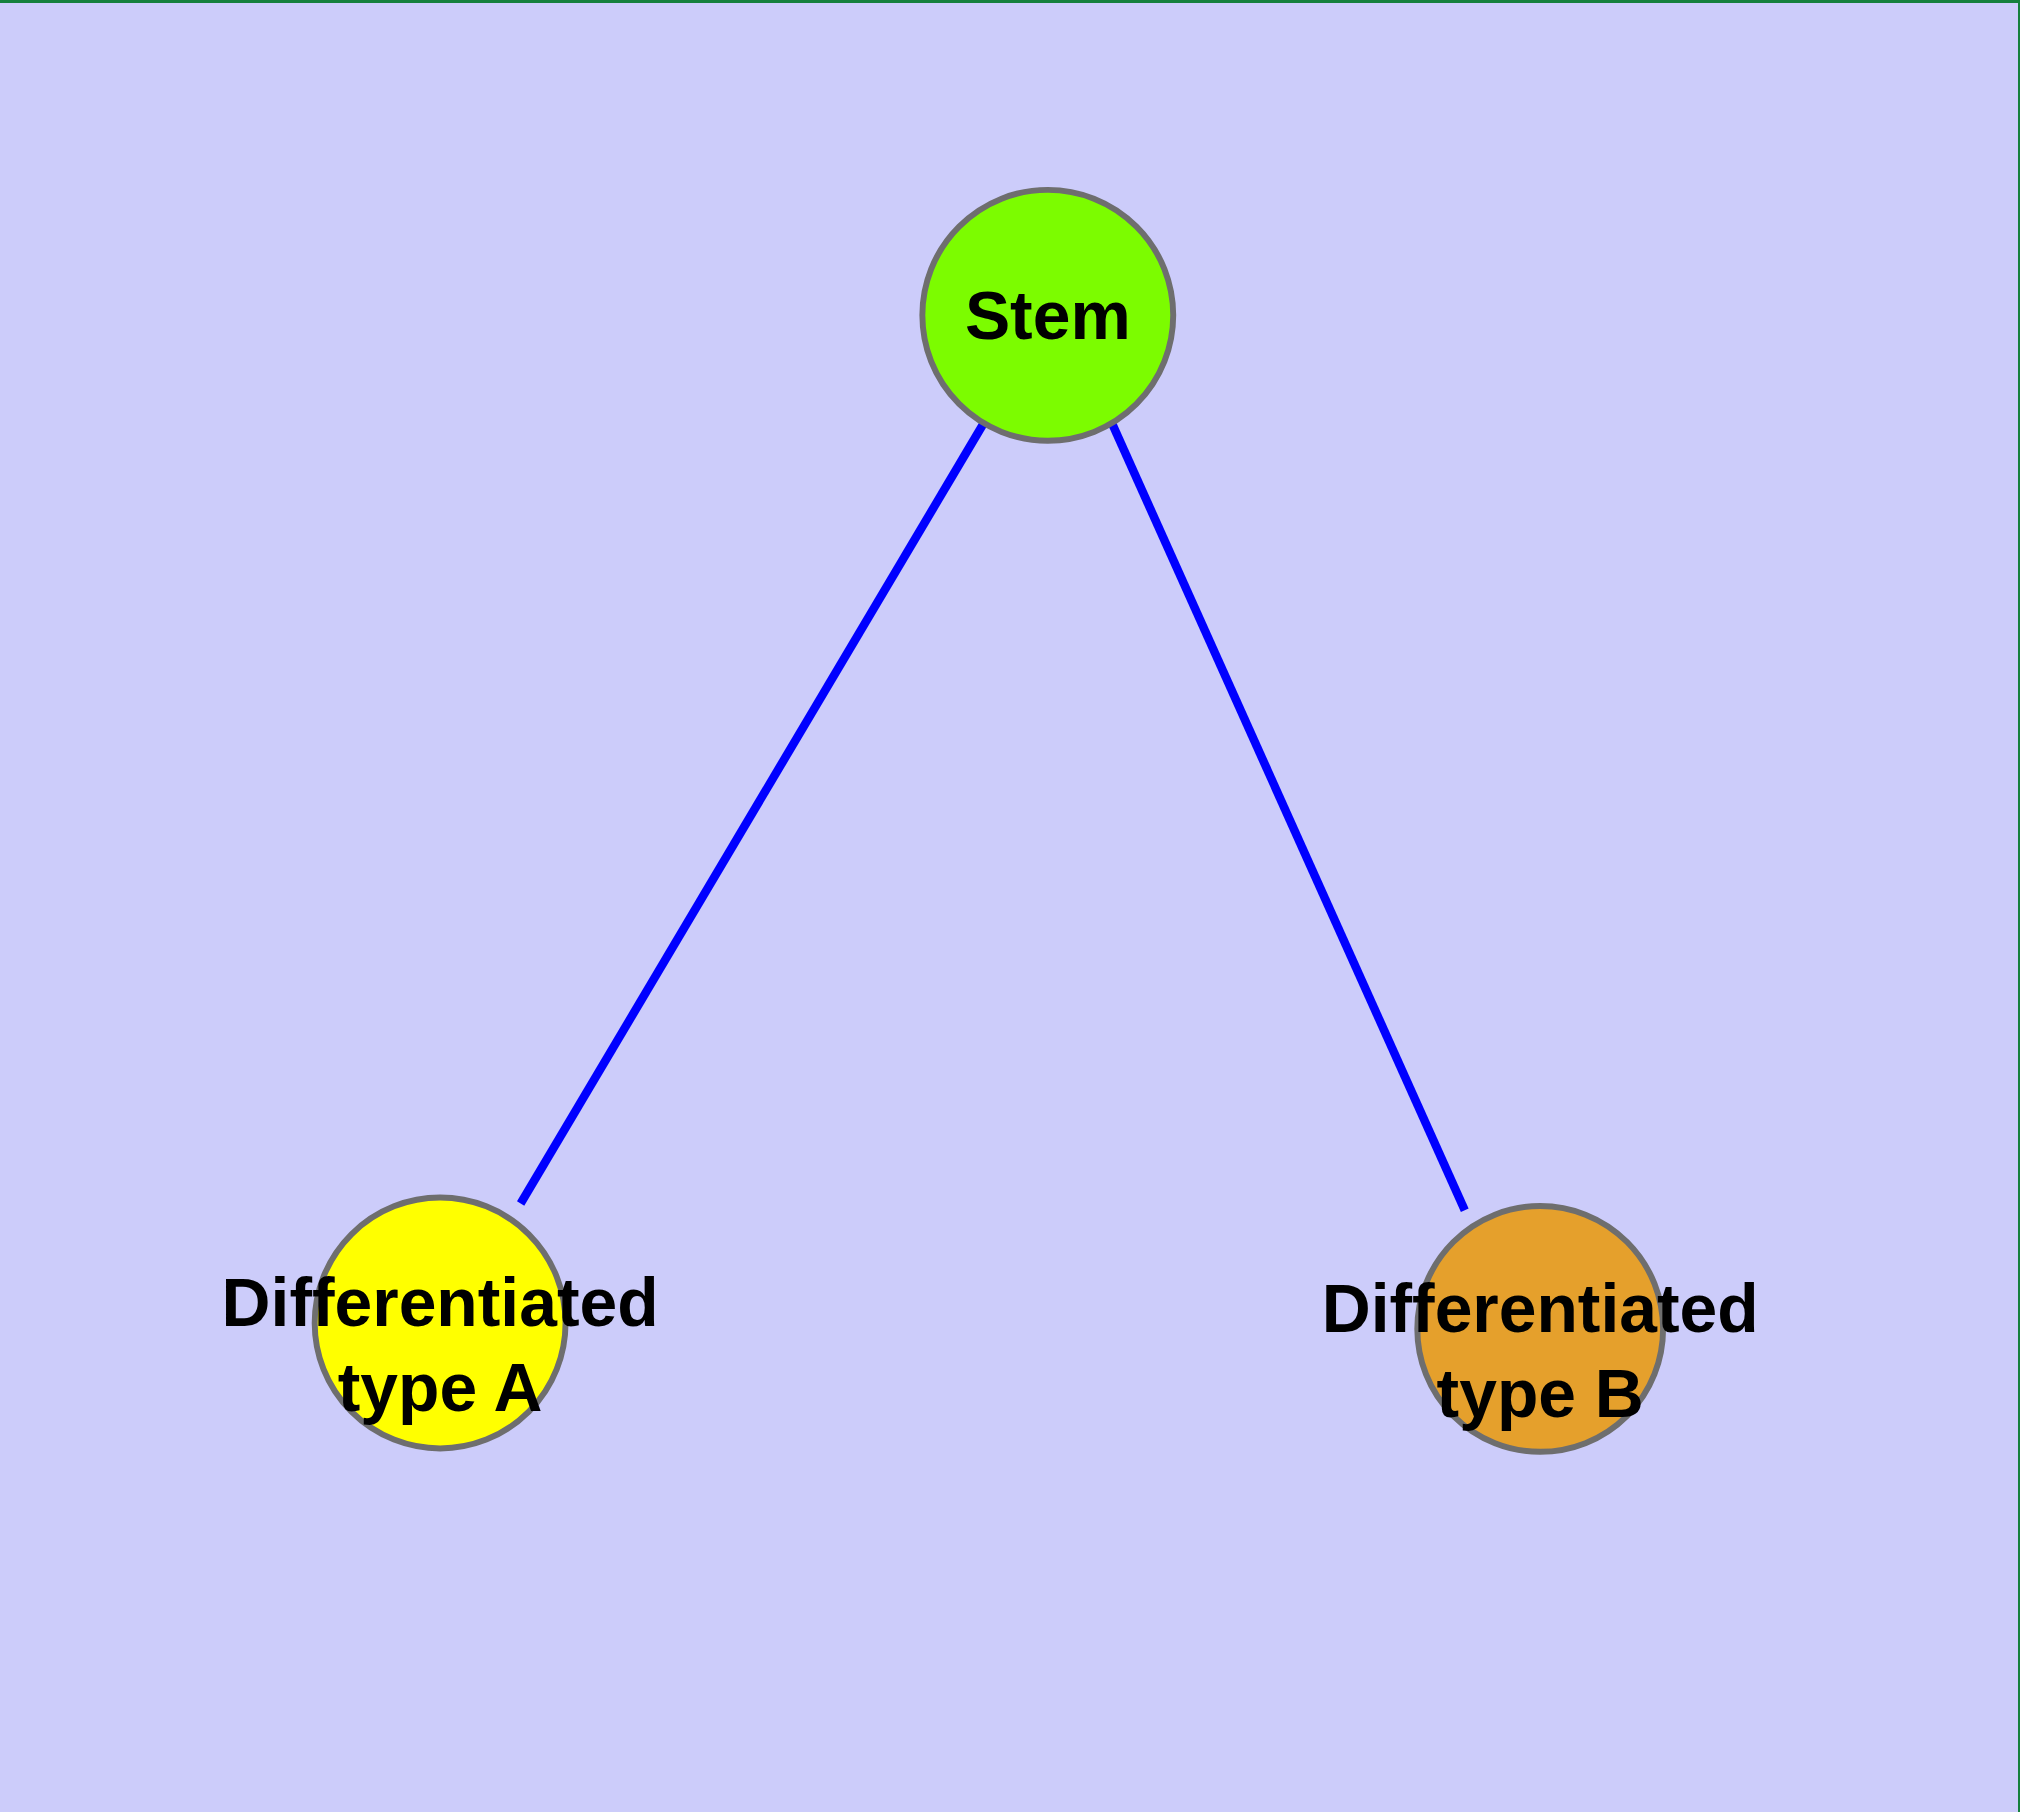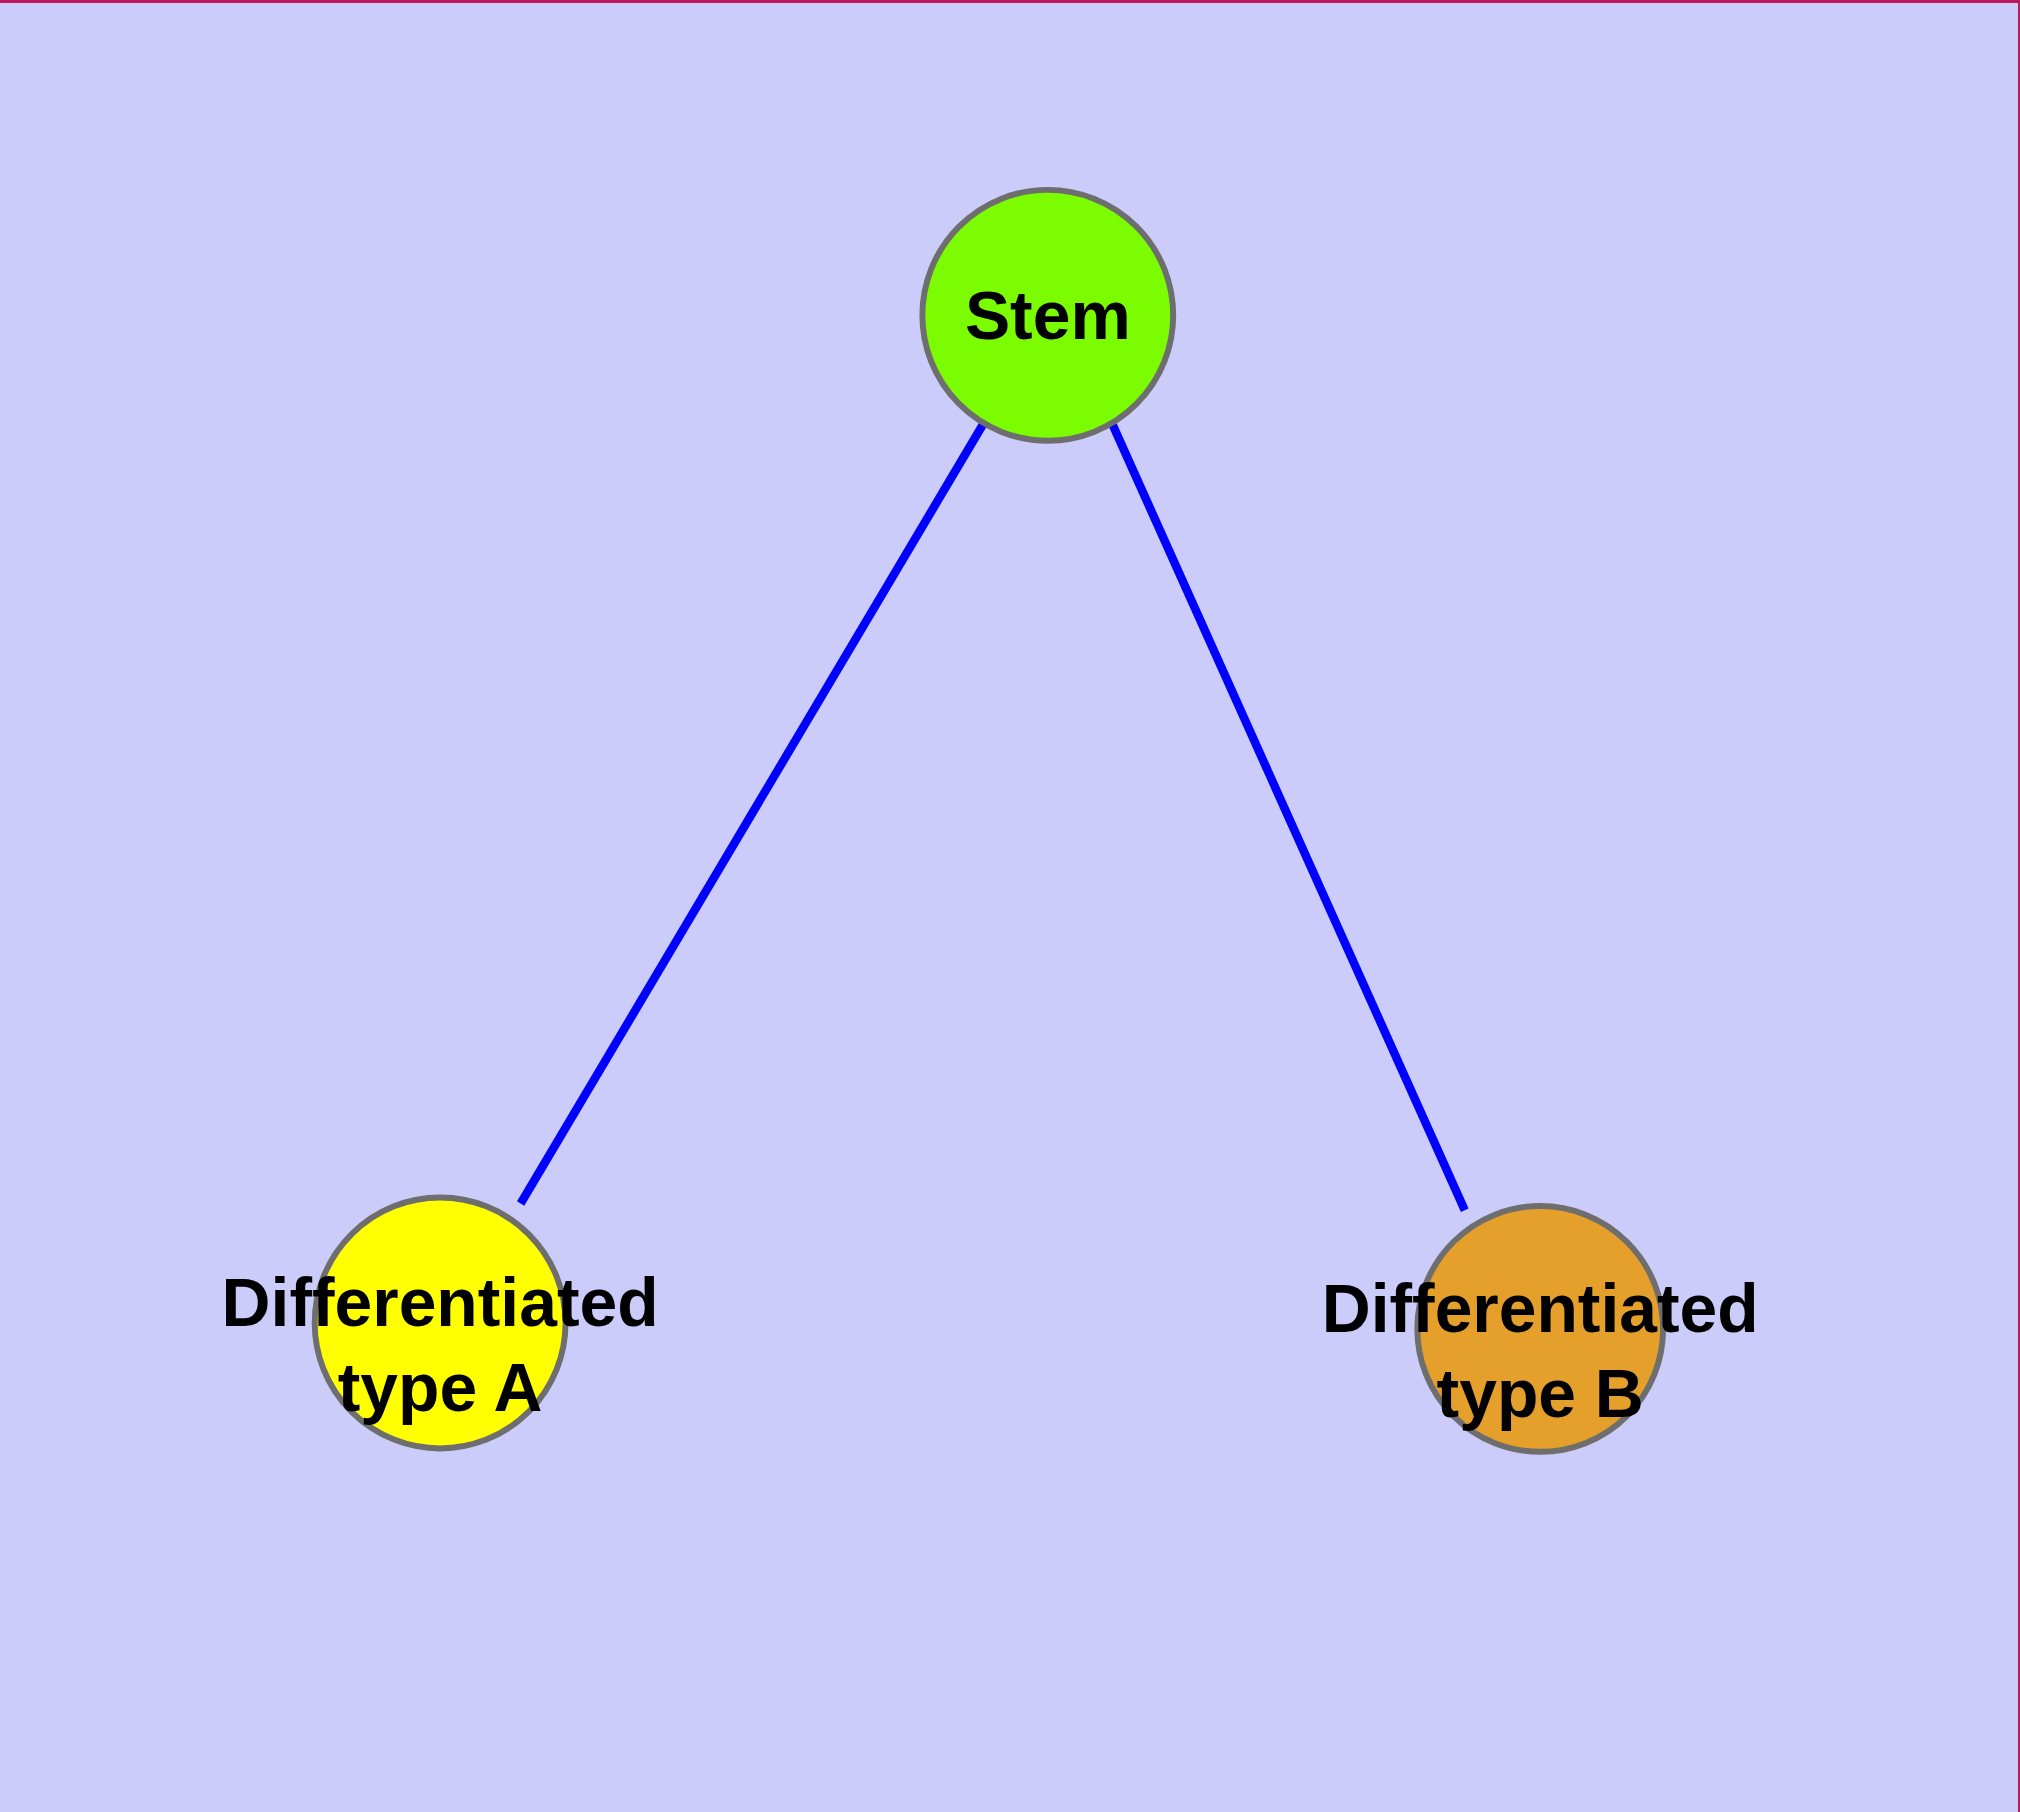--- a/index.html
+++ b/index.html
@@ -5,21 +5,21 @@
 <style>
   html, body {
     margin: 0;
     padding: 0;
     background: #ffffff;
   }
   #canvas {
     position: relative;
     width: 2021px;
     height: 1812px;
-    background: #be185d;
+    background: #15803d;
     overflow: hidden;
     font-family: "Liberation Sans", "DejaVu Sans", sans-serif;
   }
   #graph-surface {
     position: absolute;
     left: 0;
     top: 2.5px;
     width: 2018px;
     height: 1810px;
     background: #ccccfa;

